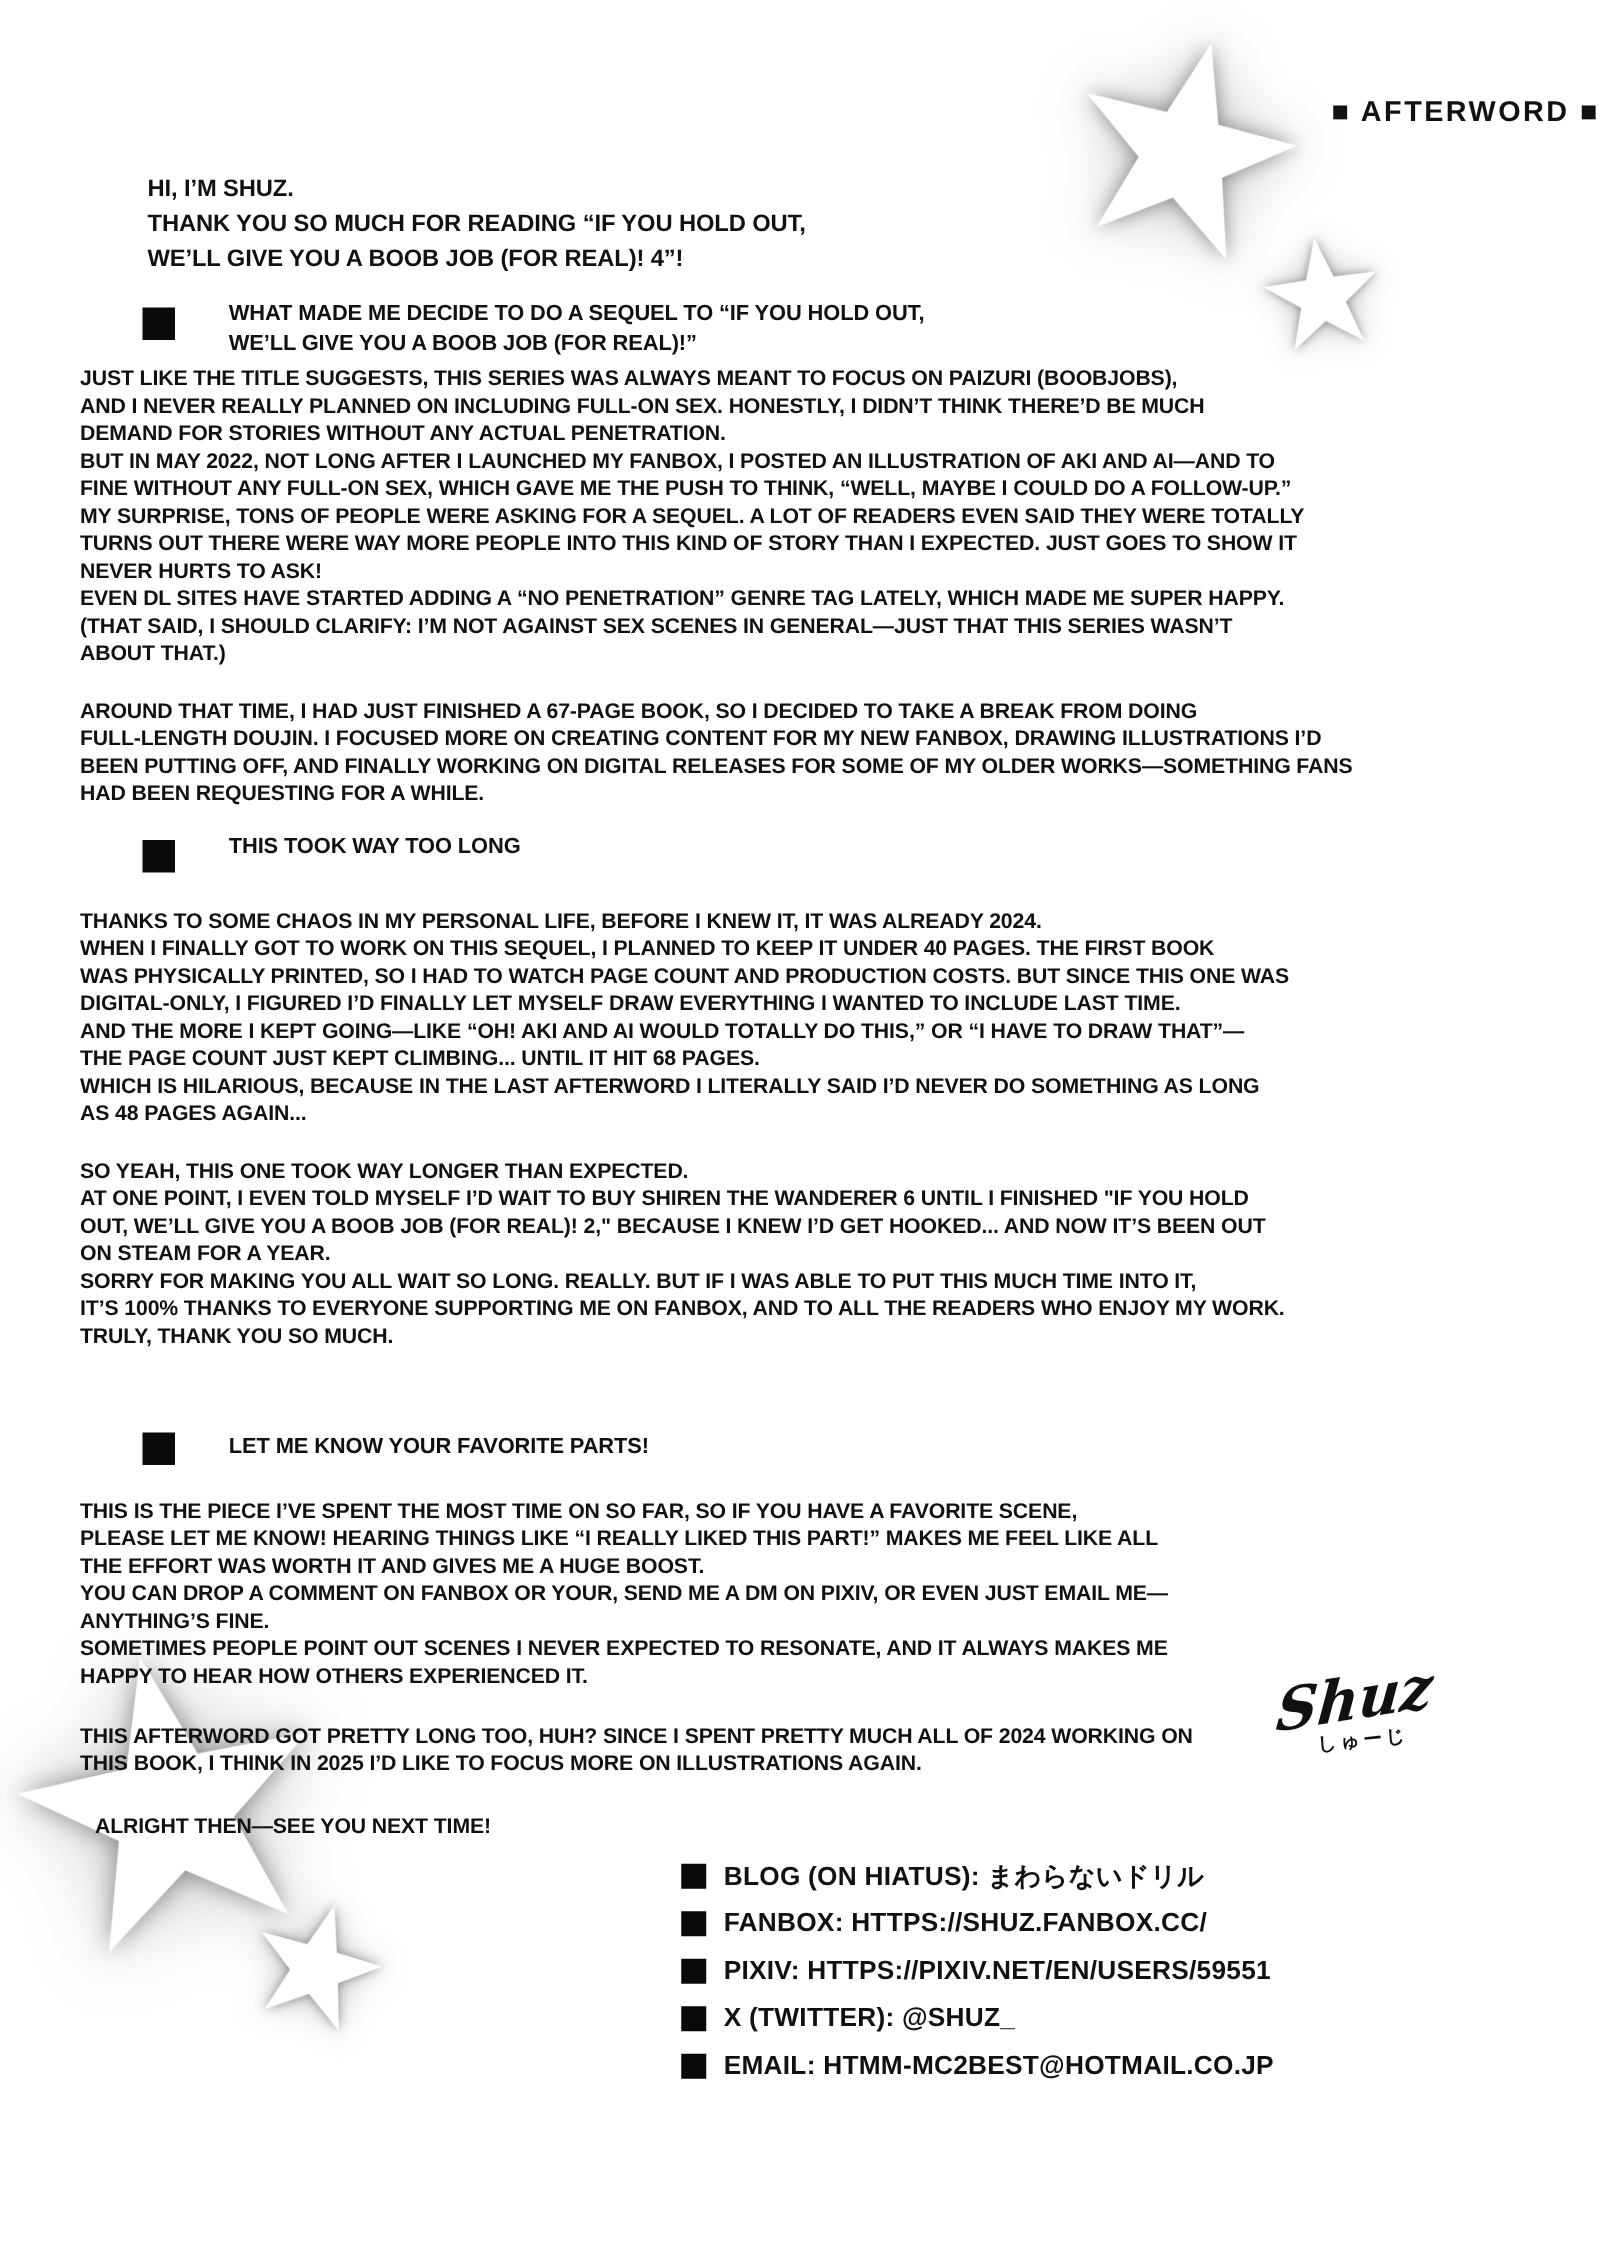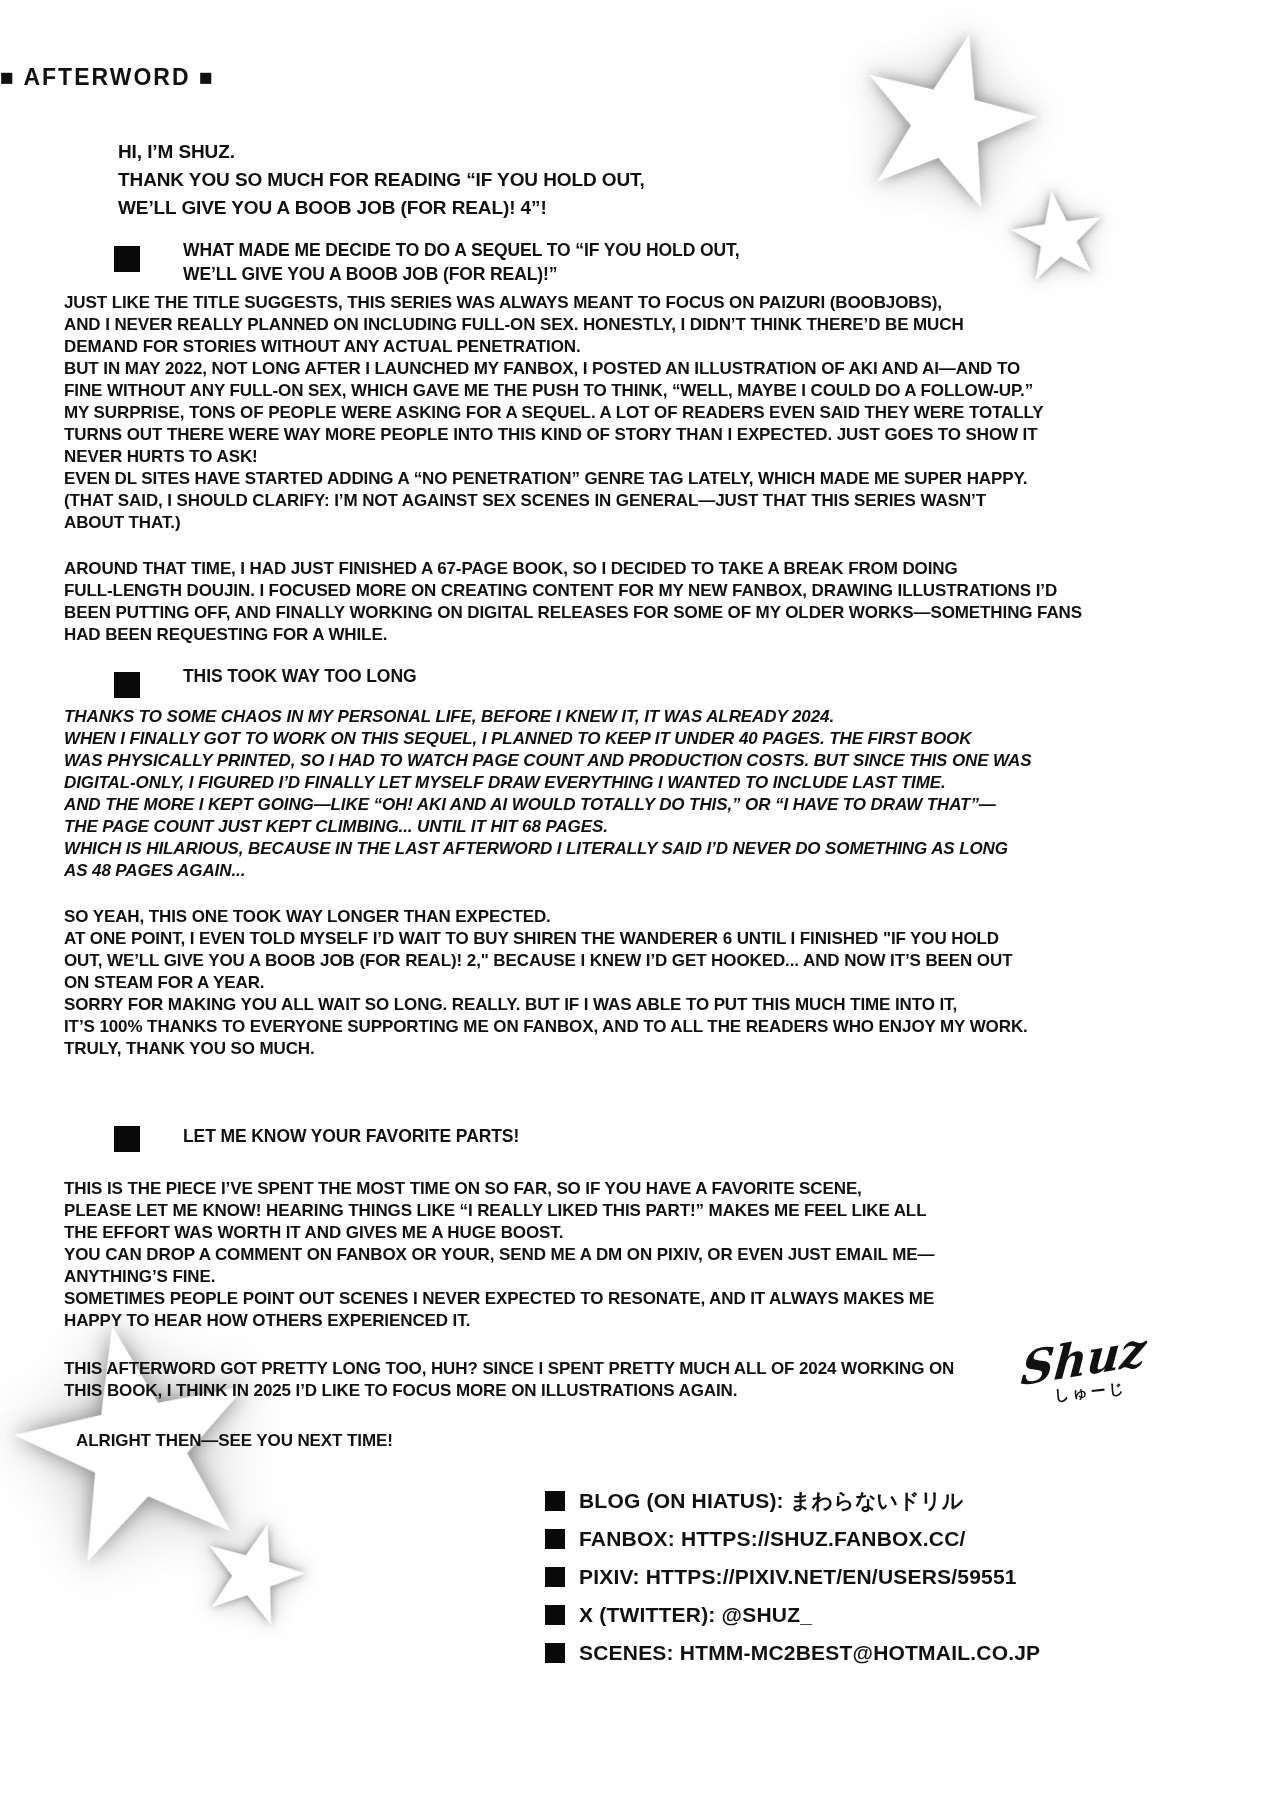--- a/index.html
+++ b/index.html
@@ -7,22 +7,22 @@
     position:relative;
     width:1280px;height:1808px;
     background:#ffffff;
     overflow:hidden;
     font-family:"Liberation Sans","DejaVu Sans",sans-serif;
     color:#111;
     font-weight:700;
   }
   
   .title{
-    position:absolute;top:64px;left:0;width:1280px;
-    text-align:left;
+    position:absolute;top:76px;left:0;width:1280px;
+    text-align:right;
     font-size:23px;letter-spacing:2px;
     white-space:pre;
   }
   
   .col{
     position:absolute;top:120px;left:64px;width:1156px;
     font-size:17px;line-height:22px;letter-spacing:-0.1px;
   }
   .col .tl, .col .hl{white-space:pre;}
   .greeting{
@@ -33,21 +33,21 @@
   .heading{display:flex;align-items:flex-start;margin-left:50px;gap:29px;}
   .heading .sq{
     flex:0 0 auto;width:26px;height:26px;background:#0a0a0a;
     margin:8px 14px 0 0;
   }
   .heading .hlines{font-size:17.5px;line-height:24px;}
   
   .b0{margin-top:16px;}
   .b1{margin-top:6px;}
   .b3{margin-top:18px;}
-  .b4{margin-top:8px;font-style:italic;}
+  .b4{margin-top:28px;}
   .b6{margin-top:64px;}
   .b6 .sq{margin-top:2px;}
   .b7{margin-top:26px;}
   .b8{margin-top:26px;}
   .b9{margin-top:28px;margin-left:12px;}
   
   .signature{
     position:absolute;left:1022px;top:1330px;width:200px;
     transform:rotate(-9deg);
   }
@@ -203,16 +203,16 @@
   <div class="signature">
     <div class="sig-name">Shuz</div>
     <div class="sig-kana">しゅーじ</div>
   </div>
 
   <div class="contacts">
       <div class="contact-row"><span class="sq"></span><span>BLOG (ON HIATUS): まわらないドリル</span></div>
       <div class="contact-row"><span class="sq"></span><span>FANBOX: HTTPS://SHUZ.FANBOX.CC/</span></div>
       <div class="contact-row"><span class="sq"></span><span>PIXIV: HTTPS://PIXIV.NET/EN/USERS/59551</span></div>
       <div class="contact-row"><span class="sq"></span><span>X (TWITTER): @SHUZ_</span></div>
-      <div class="contact-row"><span class="sq"></span><span>SCENES: HTMM-MC2BEST@HOTMAIL.CO.JP</span></div>
+      <div class="contact-row"><span class="sq"></span><span>EMAIL: HTMM-MC2BEST@HOTMAIL.CO.JP</span></div>
     </div>
 
 </div>
 
 </body></html>

